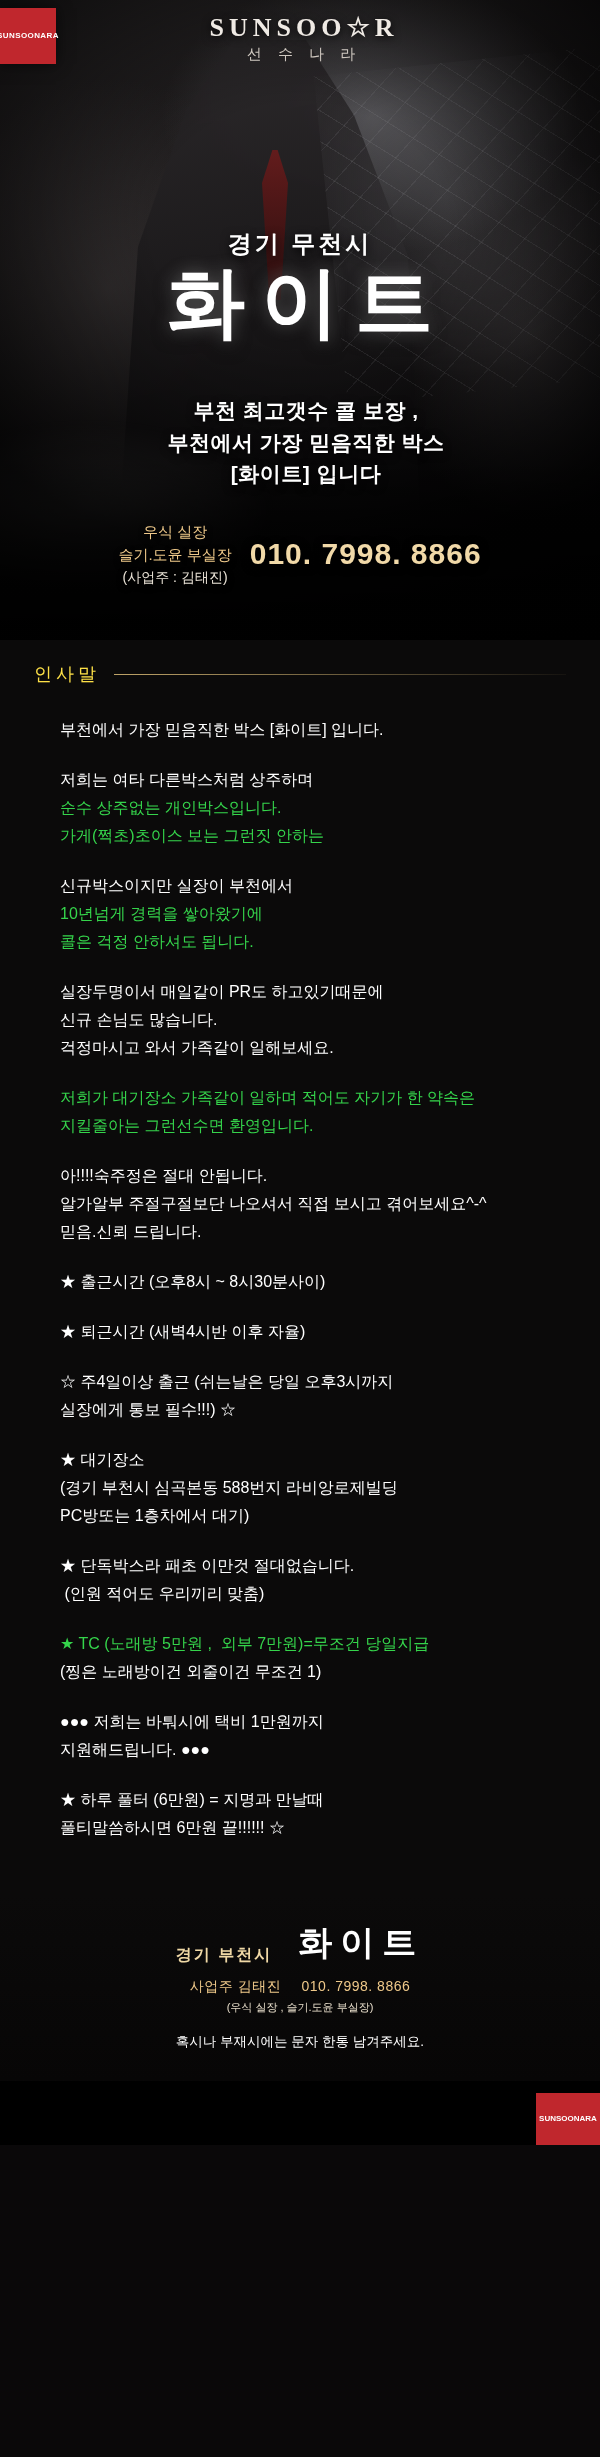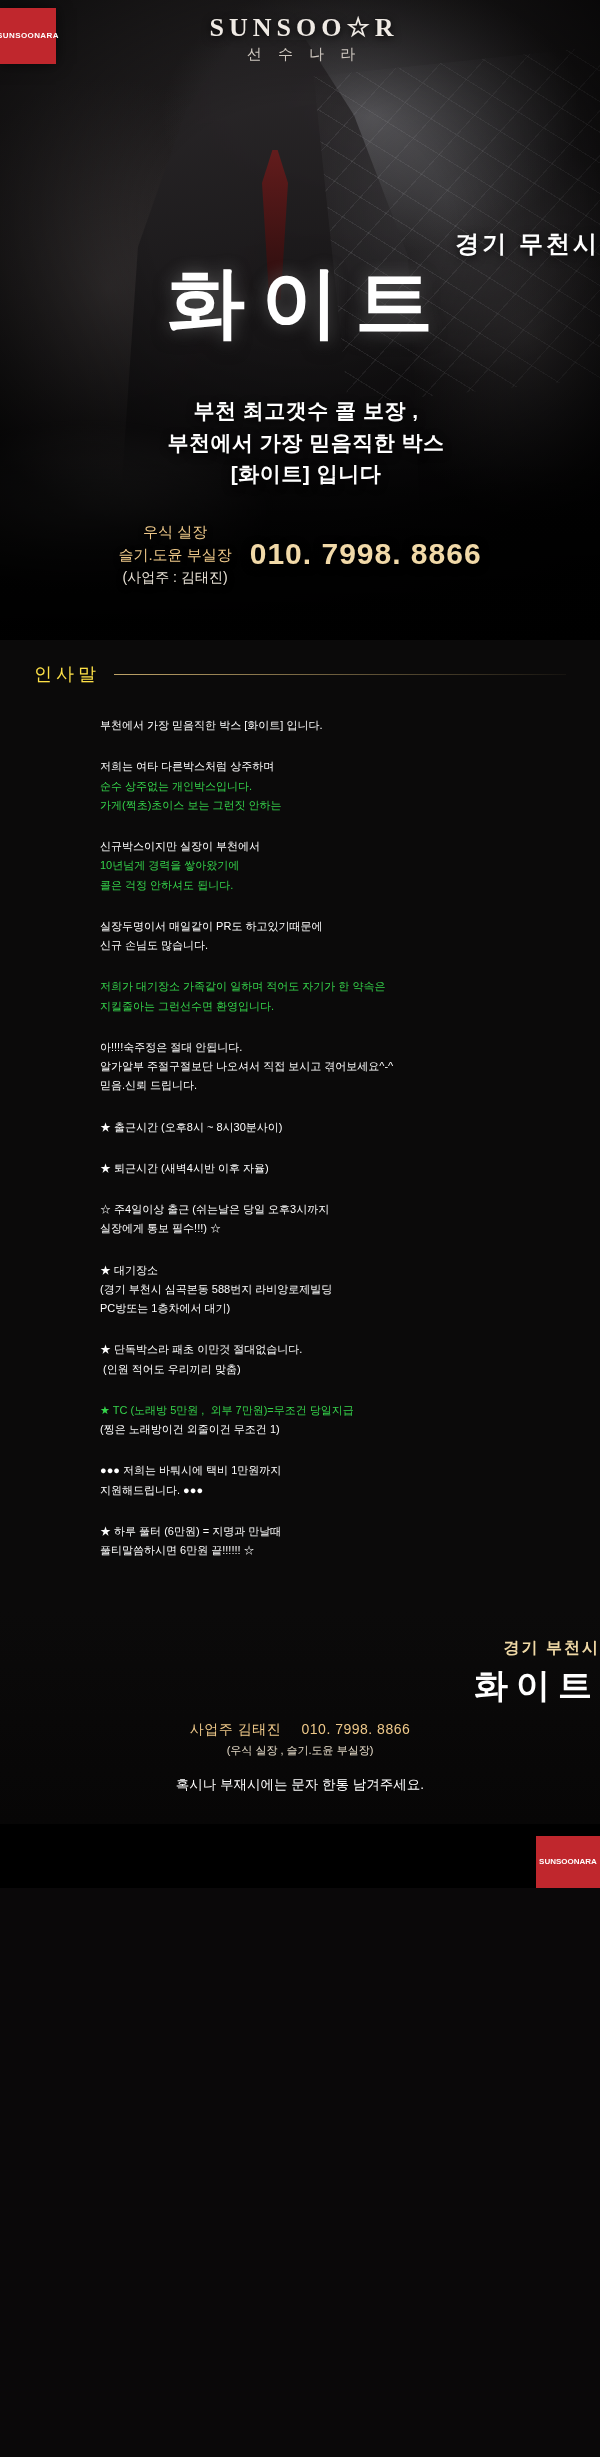--- a/index.html
+++ b/index.html
@@ -106,21 +106,21 @@
   .hero-logo .wordmark-sub {
     margin-top: 2px;
     font-size: 15px;
     letter-spacing: 6px;
     color: #cfc8c0;
   }
 
   .hero-region {
     position: absolute;
     top: 228px; left: 0; right: 0;
-    text-align: right;
+    text-align: center;
     color: #fff;
     font-size: 24px;
     font-weight: bold;
     letter-spacing: 3px;
     text-shadow: 0 2px 10px rgba(0,0,0,.95);
   }
   .hero-title {
     position: absolute;
     top: 262px; left: 0; right: 0;
     text-align: center;
@@ -194,42 +194,40 @@
   }
   .greet-head .rule {
     flex: 1;
     height: 1px;
     background: linear-gradient(90deg, rgba(222,190,120,.85), rgba(222,190,120,.05));
   }
 
   .content {
     padding: 30px 60px 20px 60px;
     color: #ffffff;
-    font-size: 11px;
+    font-size: 16px;
     line-height: 1.75;
-    margin-left: 40px;
   }
   .para { margin: 0 0 22px 0; }
   .para .line { display: block; white-space: pre-wrap; }
   .green { color: #35d44b; }
 
   
   .footer {
     position: relative;
     margin-top: 10px;
     padding: 26px 0 30px 0;
     text-align: center;
     background: linear-gradient(180deg, #0b0a0a 0%, #070606 100%);
   }
   .footer .f-line1 {
     display: flex;
     align-items: flex-end;
     justify-content: center;
-    gap: 4px;
-    flex-direction: column;
+    gap: 18px;
   }
   .footer .f-region {
     color: #f0d9a6;
     font-size: 16px;
     font-weight: bold;
     letter-spacing: 2px;
   }
   .footer .f-name {
     color: #ffffff;
     font-size: 34px;
@@ -330,20 +328,21 @@
           <span class="line green">가게(쩍초)초이스 보는 그런짓 안하는</span>
         </div>
         <div class="para">
           <span class="line ">신규박스이지만 실장이 부천에서</span>
           <span class="line green">10년넘게 경력을 쌓아왔기에</span>
           <span class="line green">콜은 걱정 안하셔도 됩니다.</span>
         </div>
         <div class="para">
           <span class="line ">실장두명이서 매일같이 PR도 하고있기때문에</span>
           <span class="line ">신규 손님도 많습니다.</span>
+          <span class="line ">걱정마시고 와서 가족같이 일해보세요.</span>
         </div>
         <div class="para">
           <span class="line green">저희가 대기장소 가족같이 일하며 적어도 자기가 한 약속은</span>
           <span class="line green">지킬줄아는 그런선수면 환영입니다.</span>
         </div>
         <div class="para">
           <span class="line ">아!!!!숙주정은 절대 안됩니다.</span>
           <span class="line ">알가알부 주절구절보단 나오셔서 직접 보시고 겪어보세요^-^</span>
           <span class="line ">믿음.신뢰 드립니다.</span>
         </div>

